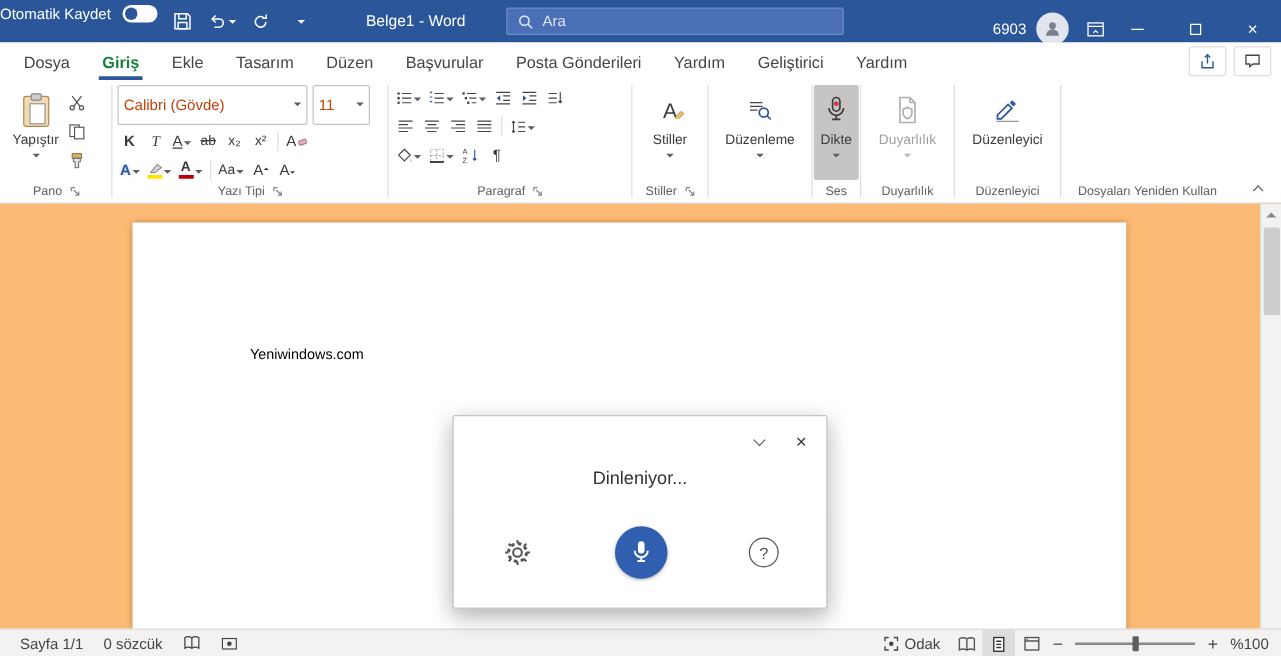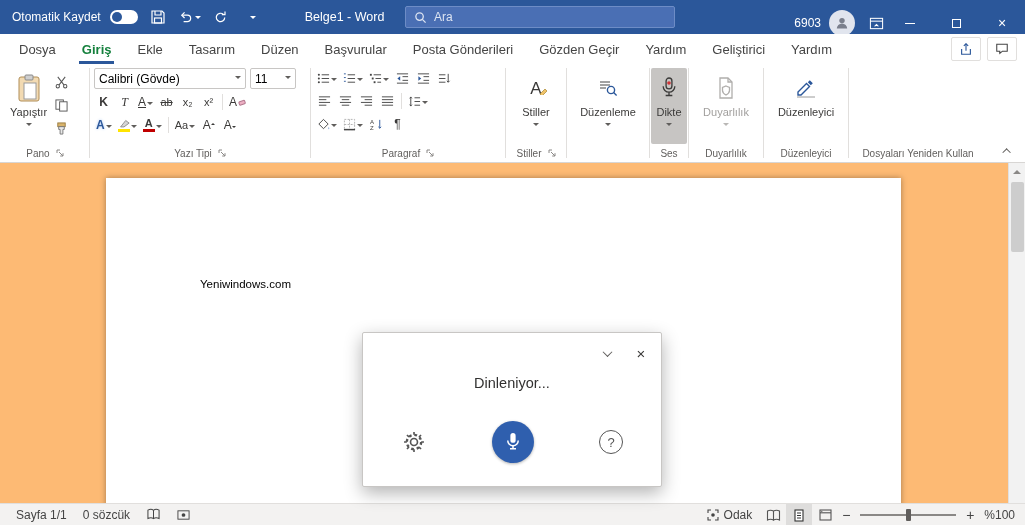--- a/index.html
+++ b/index.html
@@ -2,21 +2,21 @@
 <html><head>
 <meta charset="utf-8">
 <style>
   * { margin:0; padding:0; box-sizing:border-box; }
   html,body { width:1025px; height:525px; overflow:hidden; }
   body { font-family:"Liberation Sans", sans-serif; background:#fff; }
   .app { position:relative; width:1025px; height:525px; overflow:hidden; background:#fff; }
 
   
   .titlebar { position:relative; height:34px; background:#2b579a; color:#fff; display:flex; align-items:center; font-size:12px; }
-  .tb-left { display:flex; align-items:center; gap:9px; padding-left:12px; }
+  .tb-left { display:flex; gap:9px; }
   .toggle { width:28px; height:14px; background:#fff; border-radius:8px; position:relative; display:inline-block; cursor:pointer; }
   .toggle .knob { position:absolute; left:2px; top:2px; width:10px; height:10px; border-radius:50%; background:#2b579a; }
   .tb-btn { display:flex; align-items:center; justify-content:center; min-width:22px; height:26px; cursor:pointer; border-radius:2px; }
   .tri-w { width:0; height:0; border:3px solid transparent; border-top-color:#fff; margin-left:2px; margin-top:3px; }
   .tb-title { margin-left:42px; font-size:12.5px; white-space:nowrap; }
   .tb-search { position:absolute; left:405px; top:6px; width:270px; height:22px; background:#4a6fb4; border:1px solid #6d8cc6; border-radius:2px; display:flex; align-items:center; gap:7px; padding:0 8px; color:#dce4f2; cursor:text; }
   .tb-right { position:absolute; right:0; top:0; height:46px; display:flex; align-items:center; }
   .avatar { width:26px; height:26px; border-radius:50%; background:#e1e5ee; display:flex; align-items:center; justify-content:center; margin:0 10px 0 8px; }
   .wbtn { width:46px; height:34px; display:flex; align-items:center; justify-content:center; color:#fff; font-size:14px; cursor:pointer; }
   .min-glyph { width:10px; height:1px; background:#fff; display:inline-block; }
@@ -39,21 +39,21 @@
   .rbody { display:flex; flex:1; }
   .bigbtn { display:flex; flex-direction:column; align-items:center; justify-content:flex-start; padding:5px 5px 2px 5px; border-radius:2px; cursor:pointer; font-size:11px; color:#3b3a39; text-align:center; line-height:13px; }
   .bigbtn .icon { height:30px; display:flex; align-items:center; justify-content:center; margin-bottom:3px; }
   .tri { width:0; height:0; border:3.5px solid transparent; border-top-color:#605e5c; display:inline-block; margin-top:4px; }
   .bigbtn.pressed { background:#c7c5c3; }
   .bigbtn.disabled { color:#a19f9d; cursor:default; }
   .bigbtn.disabled .tri { border-top-color:#b9b7b5; }
 
   .fcol { display:flex; flex-direction:column; gap:2px; }
   .frow { display:flex; align-items:center; gap:2px; }
-  .combo { height:21px; background:#fff; border:1px solid #c8c6c4; border-radius:2px; display:flex; align-items:center; justify-content:space-between; padding:0 4px; font-size:12px; color:#000000; cursor:pointer; }
+  .combo { height:32px; background:#fff; border:1px solid #c8c6c4; border-radius:2px; display:flex; align-items:center; justify-content:space-between; padding:0 4px; font-size:12px; color:#c2410c; cursor:pointer; }
   .sbtn { min-width:19px; height:20px; padding:0 2px; display:flex; align-items:center; justify-content:center; font-size:12px; color:#3b3a39; border-radius:2px; cursor:pointer; }
   .sbtn .tri { margin:6px 0 0 1px; border-width:3px; }
   .vdiv { width:1px; height:16px; background:#e1dfdd; margin:0 2px; }
   .stack { display:flex; flex-direction:column; align-items:center; line-height:11px; }
   .colorbar { width:12px; height:3px; margin-top:1px; }
   .b { font-weight:bold; }
   .i { font-style:italic; font-family:"Liberation Serif", serif; }
   .u { text-decoration:underline; }
   .strike { text-decoration:line-through; font-size:11px; }
   .fx { color:#2b579a; font-weight:bold; text-shadow:0 0 3px #a9c6ef; }
@@ -166,21 +166,20 @@
   </div>
 
   <div class="tabsrow">
     <div class="tab">Dosya</div>
     <div class="tab active">Giriş</div>
     <div class="tab">Ekle</div>
     <div class="tab">Tasarım</div>
     <div class="tab">Düzen</div>
     <div class="tab">Başvurular</div>
     <div class="tab">Posta Gönderileri</div>
-    <div class="tab">Gözden Geçir</div>
     <div class="tab">Yardım</div>
     <div class="tab">Geliştirici</div>
     <div class="tab">Yardım</div>
     <div class="tabsrow-right">
       <span class="trbtn">
         <svg width="14" height="14" viewBox="0 0 16 16" fill="none" stroke="#2b579a" stroke-width="1.3">
             <path d="M8 10V2"></path>
             <path d="M5.5 4.5L8 2l2.5 2.5"></path>
             <path d="M3 8v6h10V8"></path>
           </svg>

